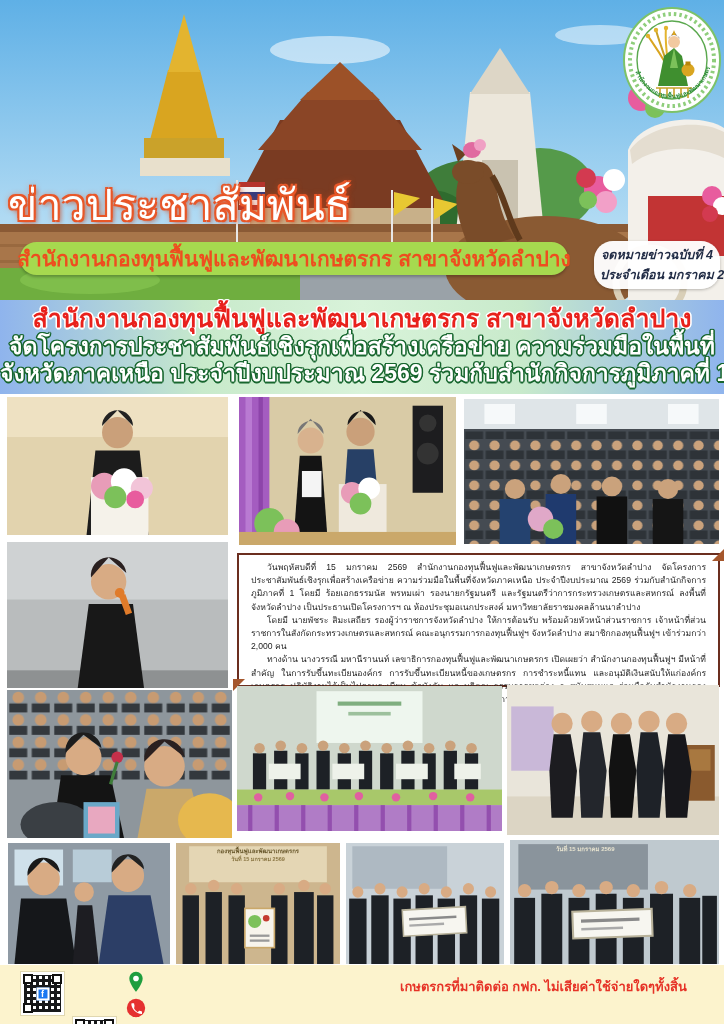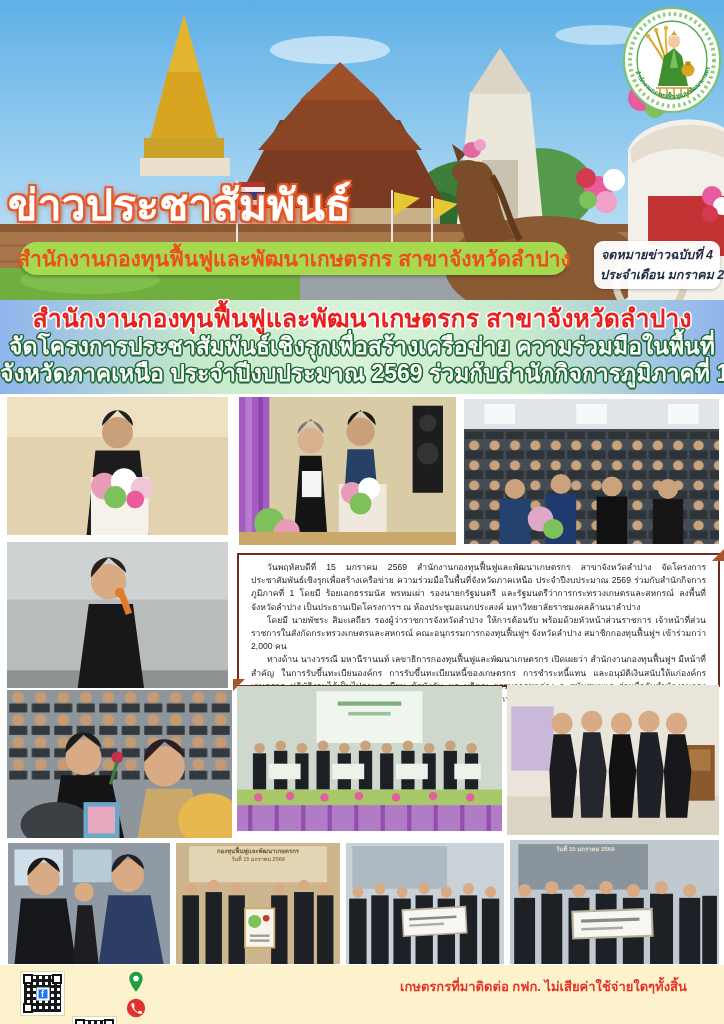--- a/index.html
+++ b/index.html
@@ -2,30 +2,30 @@
 <html lang="th"><head>
 <meta charset="utf-8">
 <style>
   html,body{margin:0;padding:0;background:#e9e9e9;}
   *{box-sizing:border-box;font-family:"Liberation Sans","DejaVu Sans",sans-serif;}
   #page{position:relative;width:724px;height:1024px;margin:0 auto;background:#ffffff;overflow:hidden;}
   .abs{position:absolute;}
 
   
   .title{
-    color:#fff;font-weight:bold;font-size:43px;line-height:1.05;white-space:nowrap;
+    color:#fff;font-weight:normal;font-size:43px;line-height:1.05;white-space:nowrap;
     text-shadow:0 0 7px #e8582a,0 0 3px #e8582a,2px 2px 0 #e8582a,-2px 2px 0 #e8582a,2px -2px 0 #e8582a,-2px -2px 0 #e8582a,3px 3px 4px rgba(180,50,10,.55);
   }
   .org-pill{
     background:#a6d94f;border-radius:17px;display:flex;align-items:center;justify-content:center;
     box-shadow:0 2px 3px rgba(0,0,0,.25);
   }
   .org-pill span{color:#ee4d1f;font-weight:bold;font-size:21px;white-space:nowrap;}
   .issue-box{
-    background:rgba(255,255,255,.96);border-radius:9px;padding:4px 6px;text-align:center;
+    background:rgba(255,255,255,.96);border-radius:19px;padding:4px 6px;text-align:center;
     box-shadow:0 1px 3px rgba(0,0,0,.25);
   }
   .issue-box div{color:#1f2a44;font-style:italic;font-weight:600;font-size:12.5px;line-height:20px;white-space:nowrap;}
 
   
   .banner{
     background:linear-gradient(90deg,#8fb4ed 0%,#c8eacb 28%,#d9f3da 50%,#c8eacb 72%,#8fb4ed 100%);
     text-align:center;padding-top:3px;
   }
   .bl{font-weight:bold;white-space:nowrap;}

